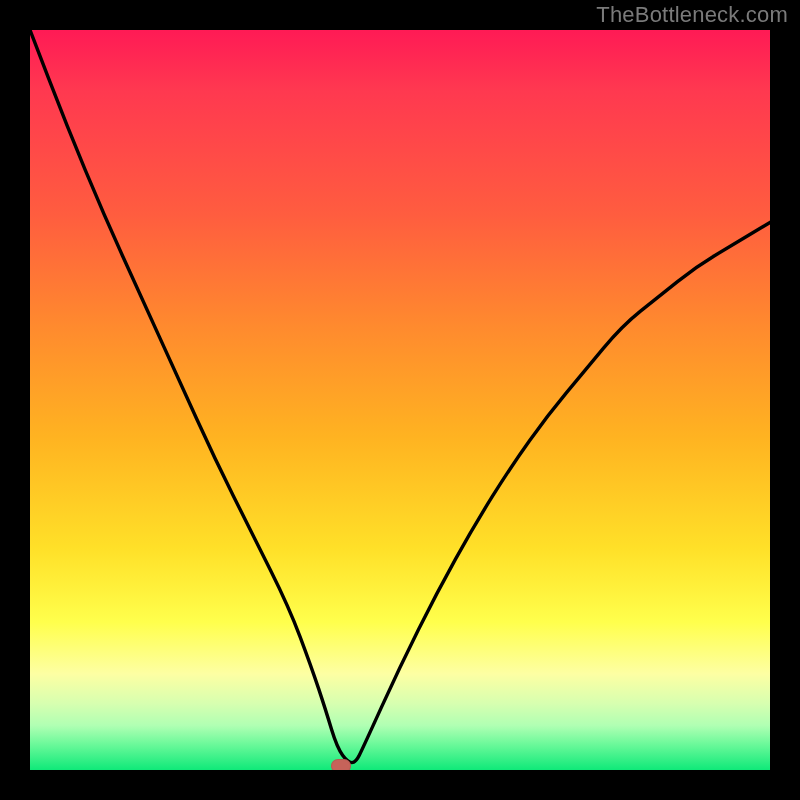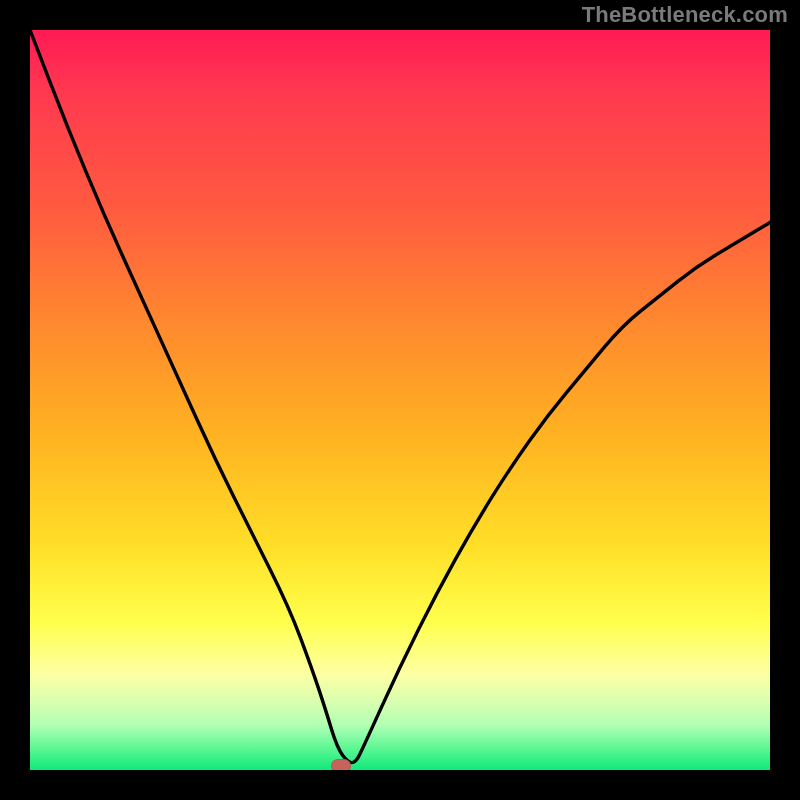--- a/index.html
+++ b/index.html
@@ -16,21 +16,21 @@
     width: 800px;
     height: 800px;
     background: #000;
   }
   .watermark {
     position: absolute;
     top: 2px;
     right: 12px;
     color: #7a7a7a;
     font-size: 22px;
-    font-weight: 700;
+    font-weight: 400;
     letter-spacing: 0.2px;
     z-index: 10;
     user-select: none;
   }
   .plot-area {
     position: absolute;
     left: 30px;
     top: 30px;
     width: 740px;
     height: 740px;

